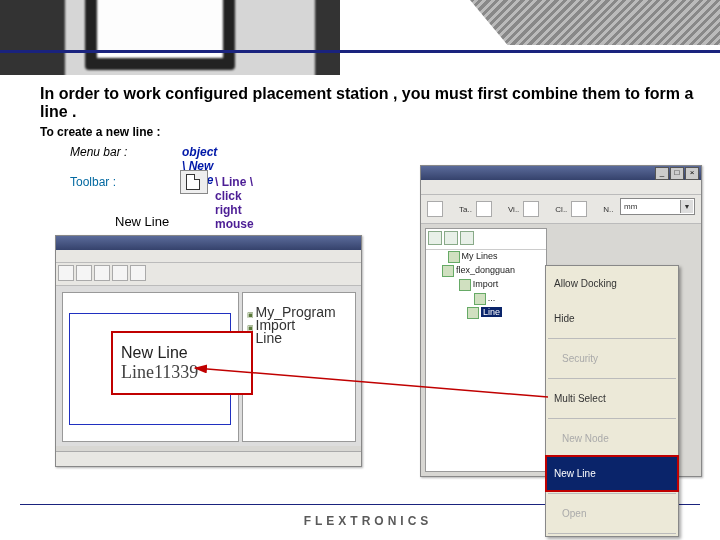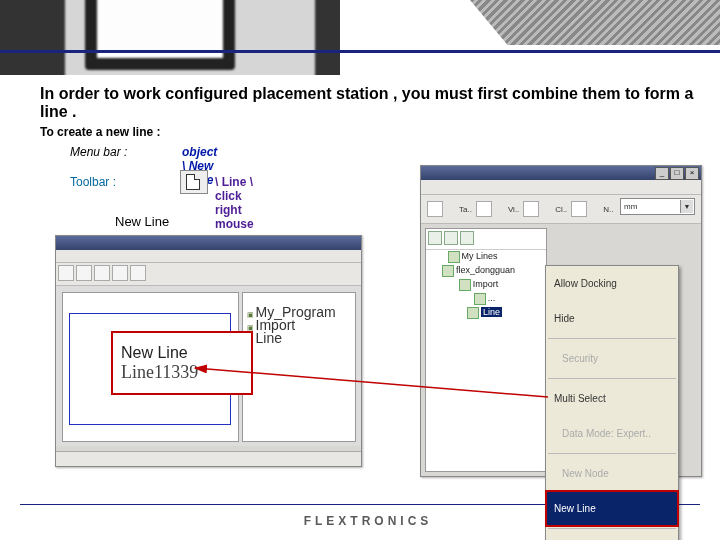--- a/index.html
+++ b/index.html
@@ -562,21 +562,20 @@
     </div>
   </div>
 
   <div class="ctxmenu">
     <div class="item">Allow Docking</div>
     <div class="item">Hide</div>
     <div class="sep"></div>
     <div class="item disabled">Security</div>
     <div class="sep"></div>
     <div class="item">Multi Select</div>
-    <div class="item disabled">Data Mode: Expert..</div>
     <div class="sep"></div>
     <div class="item disabled">New Node</div>
     <div class="item highlight boxed">New Line</div>
     <div class="sep"></div>
     <div class="item disabled">Open</div>
     <div class="sep"></div>
   </div>
 
   <svg class="arrow" style="left:0;top:0" width="720" height="540">
     <defs>

